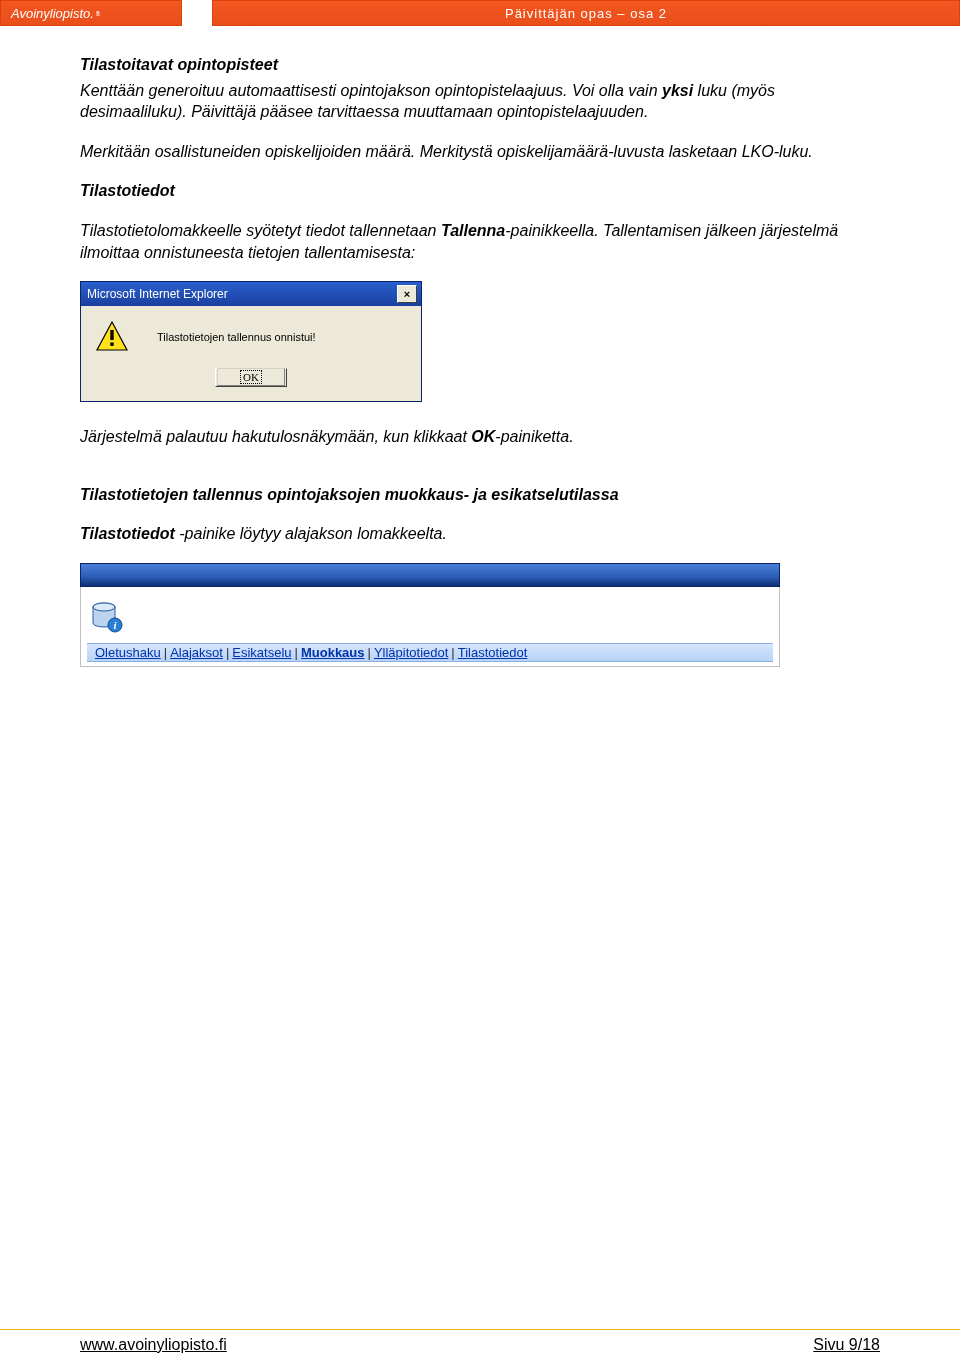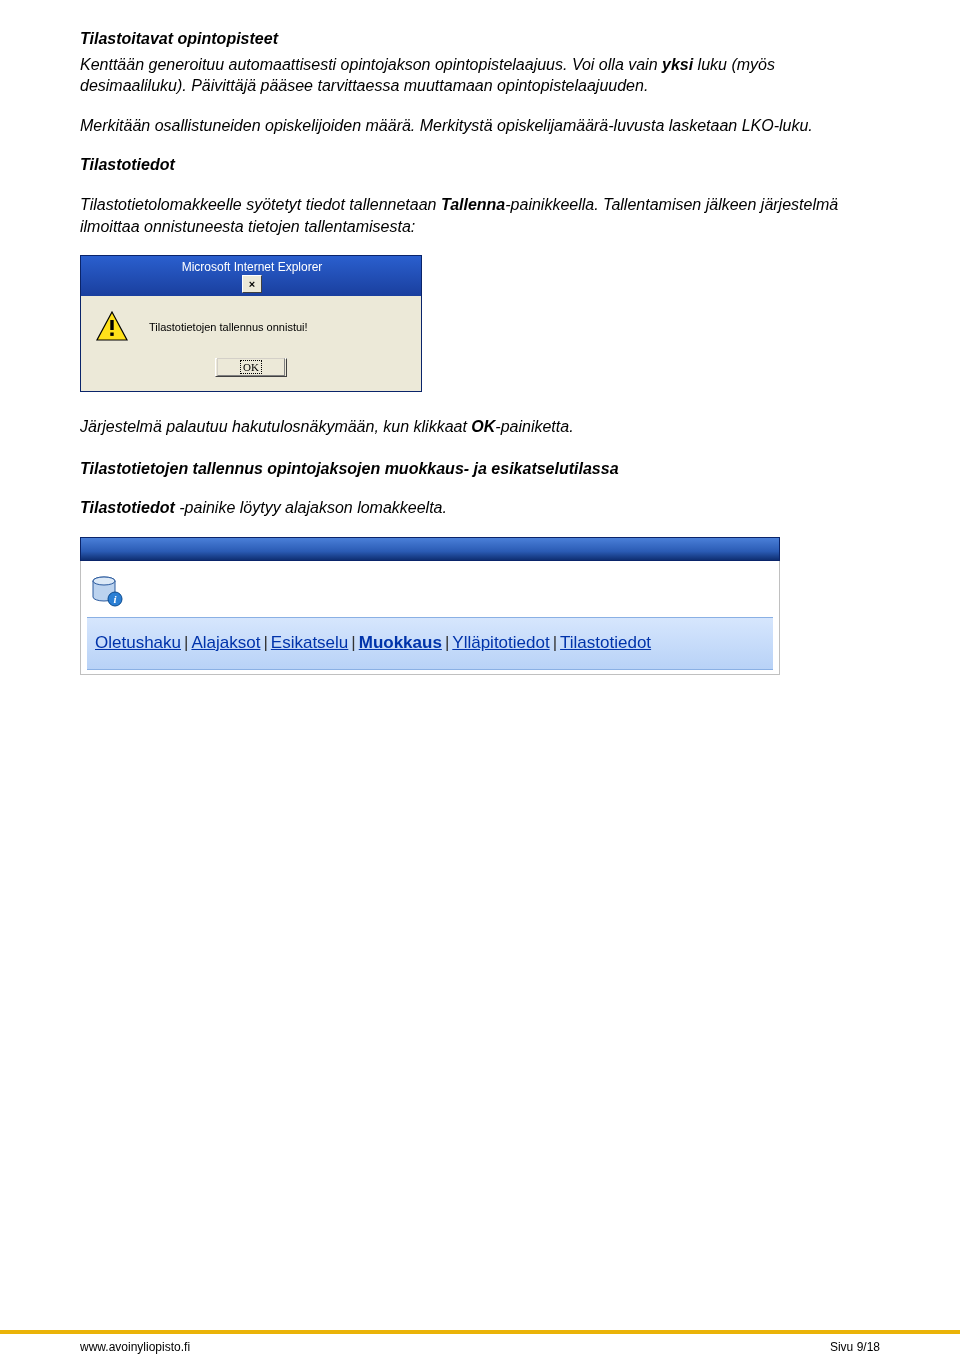--- a/index.html
+++ b/index.html
@@ -69,34 +69,33 @@
     margin: 10px 0 24px 0;
   }
   .dialog .titlebar {
     background: linear-gradient(#2a5fce,#1a3f9e);
     color: #fff;
     display: flex;
     align-items: center;
     justify-content: space-between;
     padding: 3px 4px 3px 6px;
     font-size: 12px;
-    flex-direction: column;
   }
   .dialog .close {
     width: 18px; height: 16px;
     background: #ece9d8;
     border: 1px solid #fff;
     border-right-color:#404040; border-bottom-color:#404040;
     color:#000; font-weight:bold;
     display:flex;align-items:center;justify-content:center;
     font-size:11px;
   }
   .dialog .body {
     padding: 14px 14px 14px 14px;
-    display:flex; align-items:center; gap:20px;
+    display:flex; align-items:center; gap:28px;
   }
   .warning-icon svg { display:block; }
   .dialog .message { color:#000; }
   .dialog .buttons { text-align:center; padding-bottom:14px; }
   .ok-wrap {
     display:inline-block;
     border:1px solid #fff;
     border-right-color:#404040; border-bottom-color:#404040;
     padding:1px;
     background:#ece9d8;
@@ -129,40 +128,48 @@
   .breadcrumb-row {
     display:flex; align-items:center; gap:8px;
     color:#0033aa; font-size:18px; font-weight:bold;
     padding:8px 0 10px 2px;
   }
   .db-icon svg { display:block; }
   .nav-links {
     background: linear-gradient(#d6e6fd,#b8d2f7);
     border-top:1px solid #8ab0e4;
     border-bottom:1px solid #8ab0e4;
-    padding:14px 8px;
-    font-size:17px;
+    padding:0 8px;
+    font-size:13px;
     color:#0033aa;
   }
   .nav-links span { text-decoration: underline; color:#0033aa; }
   .nav-links .sep { color:#333; text-decoration:none; margin:0 3px; }
   .nav-links .active { font-weight:bold; }
   .footer {
     position:absolute; bottom:18px; left:0; width:100%;
-    border-top:4px solid #eab308;
+    border-top:1px solid #eab308;
     padding: 6px 80px 0 80px;
     box-sizing:border-box;
-    font-size:12px;
-    display:flex; justify-content:space-between;
+    font-size:16px;
+    display:flex; justify-content:space-between;text-decoration:underline;
   }
 </style>
 </head>
 <body>
 
 <div class="page">
+  <div class="header-bar">
+    <div class="header-logo">
+        <span>Avoinyliopisto.</span>
+        <sup>fi</sup>
+      </div>
+    <div class="header-gap"></div>
+    <div class="header-title">Päivittäjän opas – osa 2</div>
+  </div>
 
   <div class="content">
 
     <div class="section">
       <p class="bold">Tilastoitavat opintopisteet</p>
       <p><span>Kenttään generoituu automaattisesti opintojakson opintopistelaajuus. Voi olla vain </span><span class="bold">yksi</span><span> luku (myös desimaaliluku). Päivittäjä pääsee tarvittaessa muuttamaan opintopistelaajuuden.</span></p>
     </div>
 
     <div class="section">
       <p>Merkitään osallistuneiden opiskelijoiden määrä. Merkitystä opiskelijamäärä-luvusta lasketaan LKO-luku.</p>
@@ -195,21 +202,21 @@
         <span class="ok-wrap">
           <span class="ok-inner"><span class="ok-dotted">OK</span></span>
         </span>
       </div>
     </div>
 
     <div class="section">
       <p><span>Järjestelmä palautuu hakutulosnäkymään, kun klikkaat </span><span class="bold">OK</span><span>-painiketta.</span></p>
     </div>
 
-    <div class="section" style="margin-top:20px;">
+    <div class="section" style="margin-top:36px;">
       <p class="bold">Tilastotietojen tallennus opintojaksojen muokkaus- ja esikatselutilassa</p>
     </div>
 
     <div class="section">
       <p><span class="bold">Tilastotiedot</span><span> -painike löytyy alajakson lomakkeelta.</span></p>
     </div>
 
     <div class="nav-strip">
       <div class="nav-top"></div>
       <div class="nav-white">

